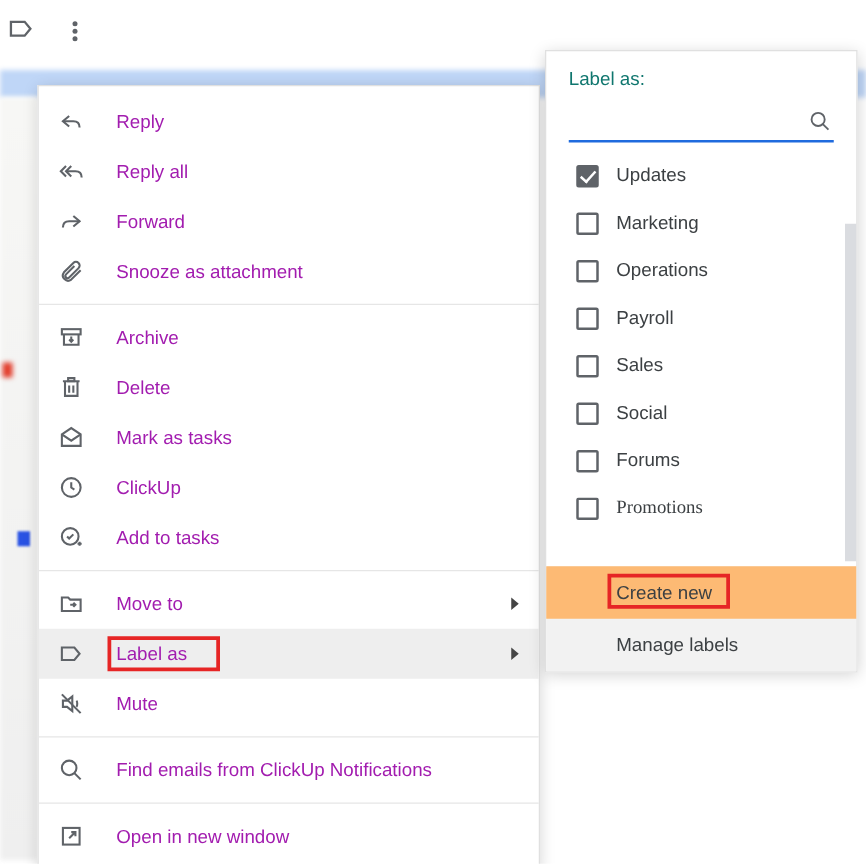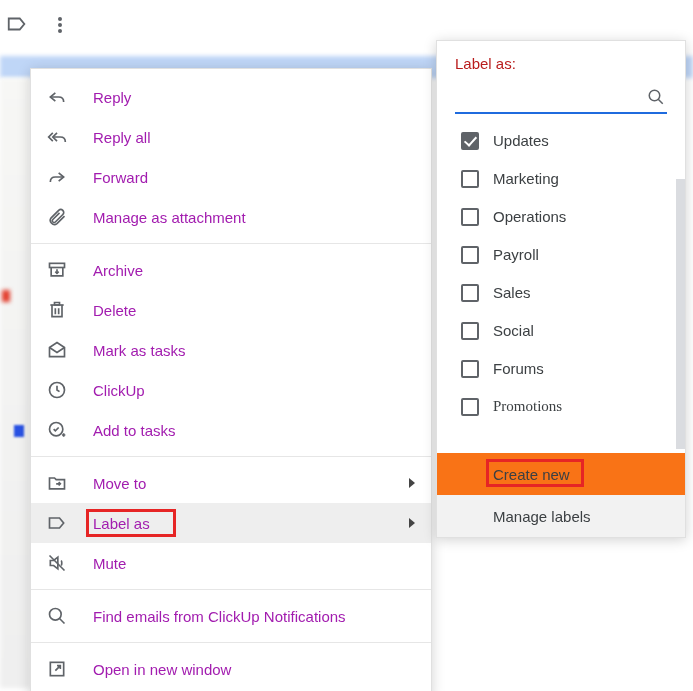--- a/index.html
+++ b/index.html
@@ -101,21 +101,21 @@
     position: absolute;
     left: 436px; top: 40px;
     width: 250px; height: 498px;
     background: #fff;
     border: 1px solid #e0e0e0;
     box-shadow: 0 2px 12px rgba(0,0,0,0.18);
     display: flex; flex-direction: column;
   }
   .submenu-header {
     padding: 14px 18px 6px 18px;
-    font-size: 15px; color:#b91c1c;
+    font-size: 15px; color:#0f766e;
   }
   .search-row {
     position: relative;
     margin: 4px 18px 4px 18px;
     height: 32px;
     border-bottom: 2px solid #1f6bde;
   }
   .search-row input {
     width: 100%; height: 100%;
     border: none; outline: none;
@@ -163,21 +163,21 @@
   }
   .sub-actions {
     background: #f2f2f2;
   }
   .sub-action {
     display: flex; align-items: center;
     height: 42px;
     padding-left: 56px;
     cursor: pointer;
   }
-  .sub-action.first { background:#f97316; }
+  .sub-action.first { background:#fdba74; }
   .sub-action span { color:#3c4043; }
 
 </style>
 </head>
 <body>
 
 <div class="bg-blur"></div>
 <div class="bg-blur2"></div>
 <div class="bg-redstrip"></div>
 <div class="bg-bluestrip"></div>
@@ -227,21 +227,21 @@
     </span>
     <span class="label">Forward</span>
   </div>
 
   <div class="menu-item">
     <span class="icon">
       <svg width="20" height="20" viewBox="0 0 24 24" fill="none" stroke="#5f6368" stroke-width="2">
           <path d="M21 11l-9 9a5 5 0 01-7-7l9-9a3.5 3.5 0 015 5l-9 9a2 2 0 01-3-3l8-8"></path>
         </svg>
     </span>
-    <span class="label">Manage as attachment</span>
+    <span class="label">Snooze as attachment</span>
   </div>
 
   <div class="menu-divider"></div>
 
   <div class="menu-item">
     <span class="icon">
       <svg width="20" height="20" viewBox="0 0 24 24" fill="none" stroke="#5f6368" stroke-width="2">
           <rect x="3" y="4" width="18" height="5"></rect>
           <path d="M5 9v10h14V9"></path>
           <path d="M10 14l2 2 2-2"></path>

